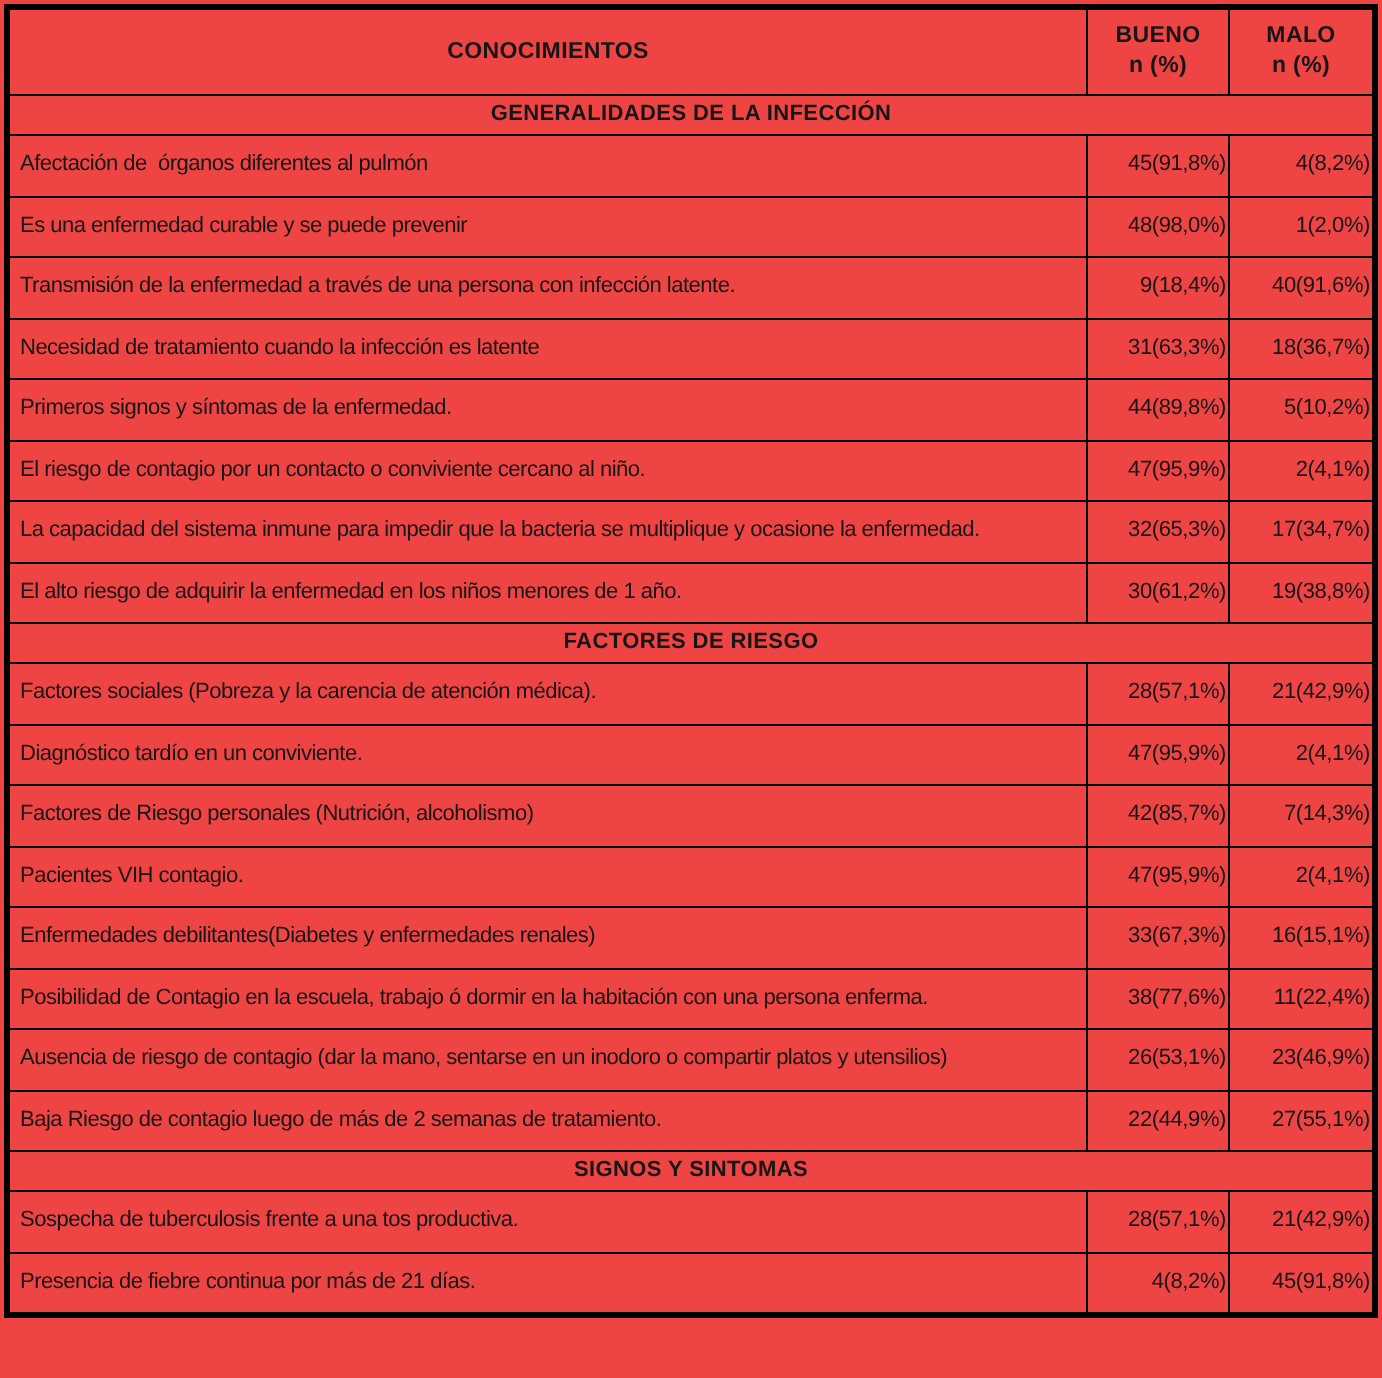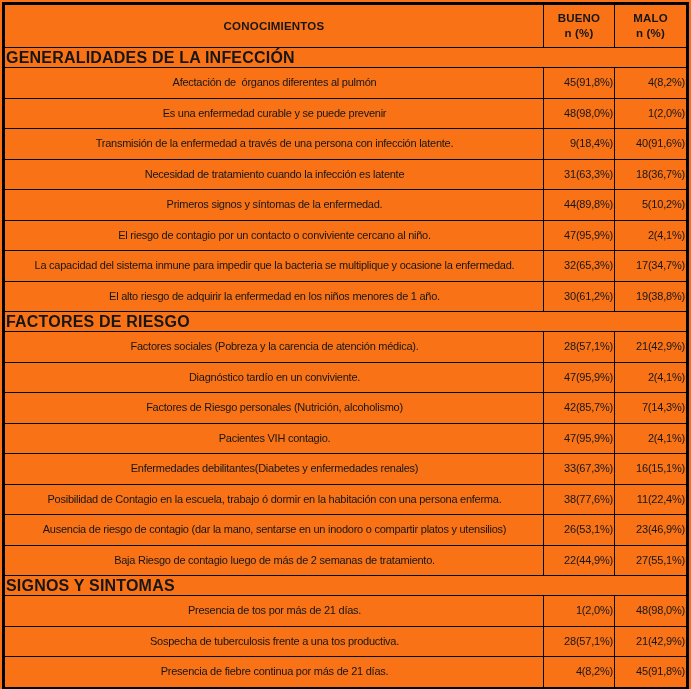--- a/index.html
+++ b/index.html
@@ -3,21 +3,21 @@
 <meta charset="utf-8">
 <style>
   html, body {
     margin: 0;
     padding: 0;
     background: #ffffff;
   }
   .page {
     width: 691px;
     height: 689px;
-    background: #f97316;
+    background: #ef4444;
     box-sizing: border-box;
     padding: 2px;
     font-family: "Liberation Sans", "DejaVu Sans", sans-serif;
     color: #161616;
   }
   table.tbl {
     border-collapse: collapse;
     table-layout: fixed;
     width: 687px;
     border: 3px solid #000;
@@ -35,28 +35,28 @@
   td.head {
     height: 40px;
     text-align: center;
     font-weight: 700;
     font-size: 11.5px;
     letter-spacing: 0.2px;
   }
   td.head .sub { margin-top: 2px; }
   td.section-title {
     height: 17px;
-    text-align: left;
+    text-align: center;
     font-weight: 700;
-    font-size: 16px;
+    font-size: 11px;
     letter-spacing: 0.2px;
   }
   td.stmt {
     height: 25.5px;
-    text-align: center;
+    text-align: left;
     padding: 2px 4px 2px 5px;
     letter-spacing: -0.25px;
     white-space: pre-wrap;
   }
   td.val {
     height: 25.5px;
     text-align: right;
     padding: 2px 1px;
     letter-spacing: -0.2px;
   }
@@ -168,25 +168,20 @@
         </tr>
         <tr>
           <td class="stmt">Baja Riesgo de contagio luego de más de 2 semanas de tratamiento.</td>
           <td class="val">22(44,9%)</td>
           <td class="val">27(55,1%)</td>
         </tr>
         <tr>
           <td colspan="3" class="section-title">SIGNOS Y SINTOMAS</td>
         </tr>
         <tr>
-          <td class="stmt">Presencia de tos por más de 21 días.</td>
-          <td class="val">1(2,0%)</td>
-          <td class="val">48(98,0%)</td>
-        </tr>
-        <tr>
           <td class="stmt">Sospecha de tuberculosis frente a una tos productiva.</td>
           <td class="val">28(57,1%)</td>
           <td class="val">21(42,9%)</td>
         </tr>
         <tr>
           <td class="stmt">Presencia de fiebre continua por más de 21 días.</td>
           <td class="val">4(8,2%)</td>
           <td class="val">45(91,8%)</td>
         </tr>
       </tbody>

